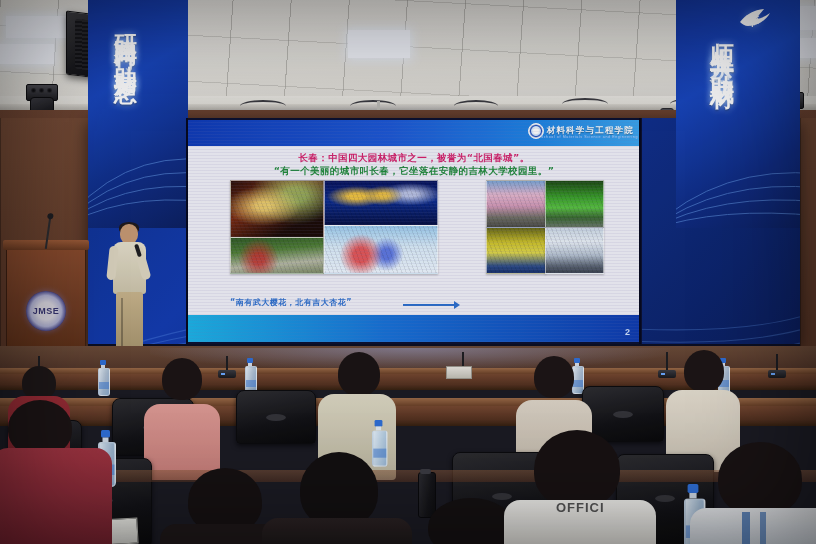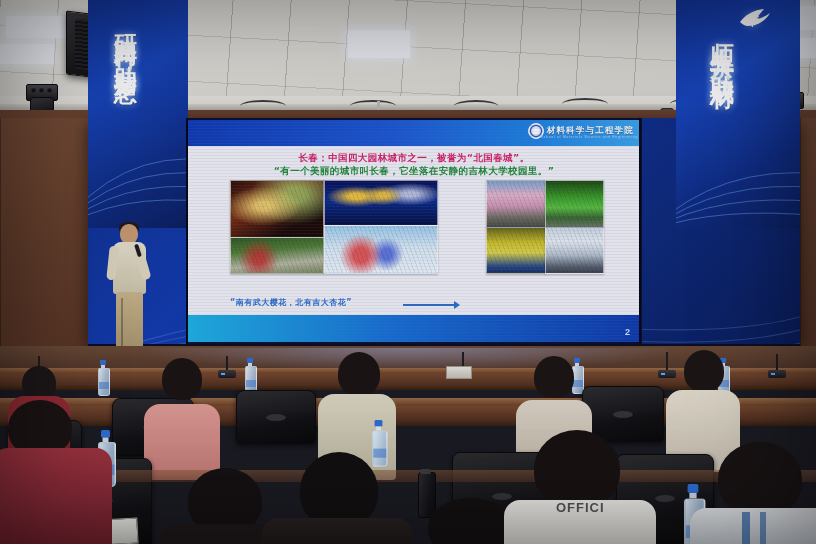--- a/index.html
+++ b/index.html
@@ -381,20 +381,27 @@
 
     <div class="slide-foot"></div>
     <div class="pagenum">2</div>
     <div class="slide-scan"></div>
   </div>
 
   <div style="position:absolute;left:186px;top:118px;width:2px;height:228px;background:#05081e;"></div>
   <div style="position:absolute;left:639px;top:118px;width:2px;height:228px;background:#05081e;"></div>
   <div style="position:absolute;left:88px;top:344px;width:712px;height:4px;background:#0a0d22;"></div>
 
+  <div class="podium">
+    <div class="podium-top"></div>
+    <div class="podium-mic"></div>
+    <div class="podium-emblem">
+      <span>JMSE</span>
+    </div>
+  </div>
 
   <div class="person">
     <div class="p-hair"></div>
     <div class="p-head"></div>
     <div class="p-body"></div>
     <div class="p-arm" style="left:0px;top:22px;transform:rotate(6deg);"></div>
     <div class="p-arm" style="left:30px;top:22px;transform:rotate(-16deg);"></div>
     <div class="p-mic"></div>
     <div class="p-legs"></div>
     <div class="p-legsplit"></div>

